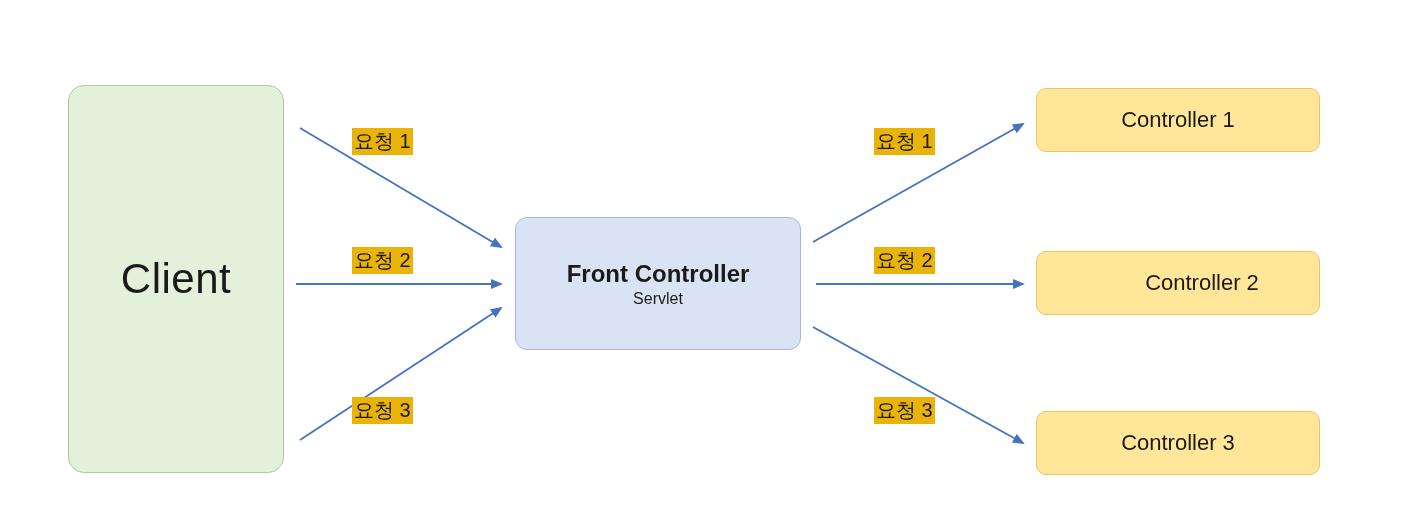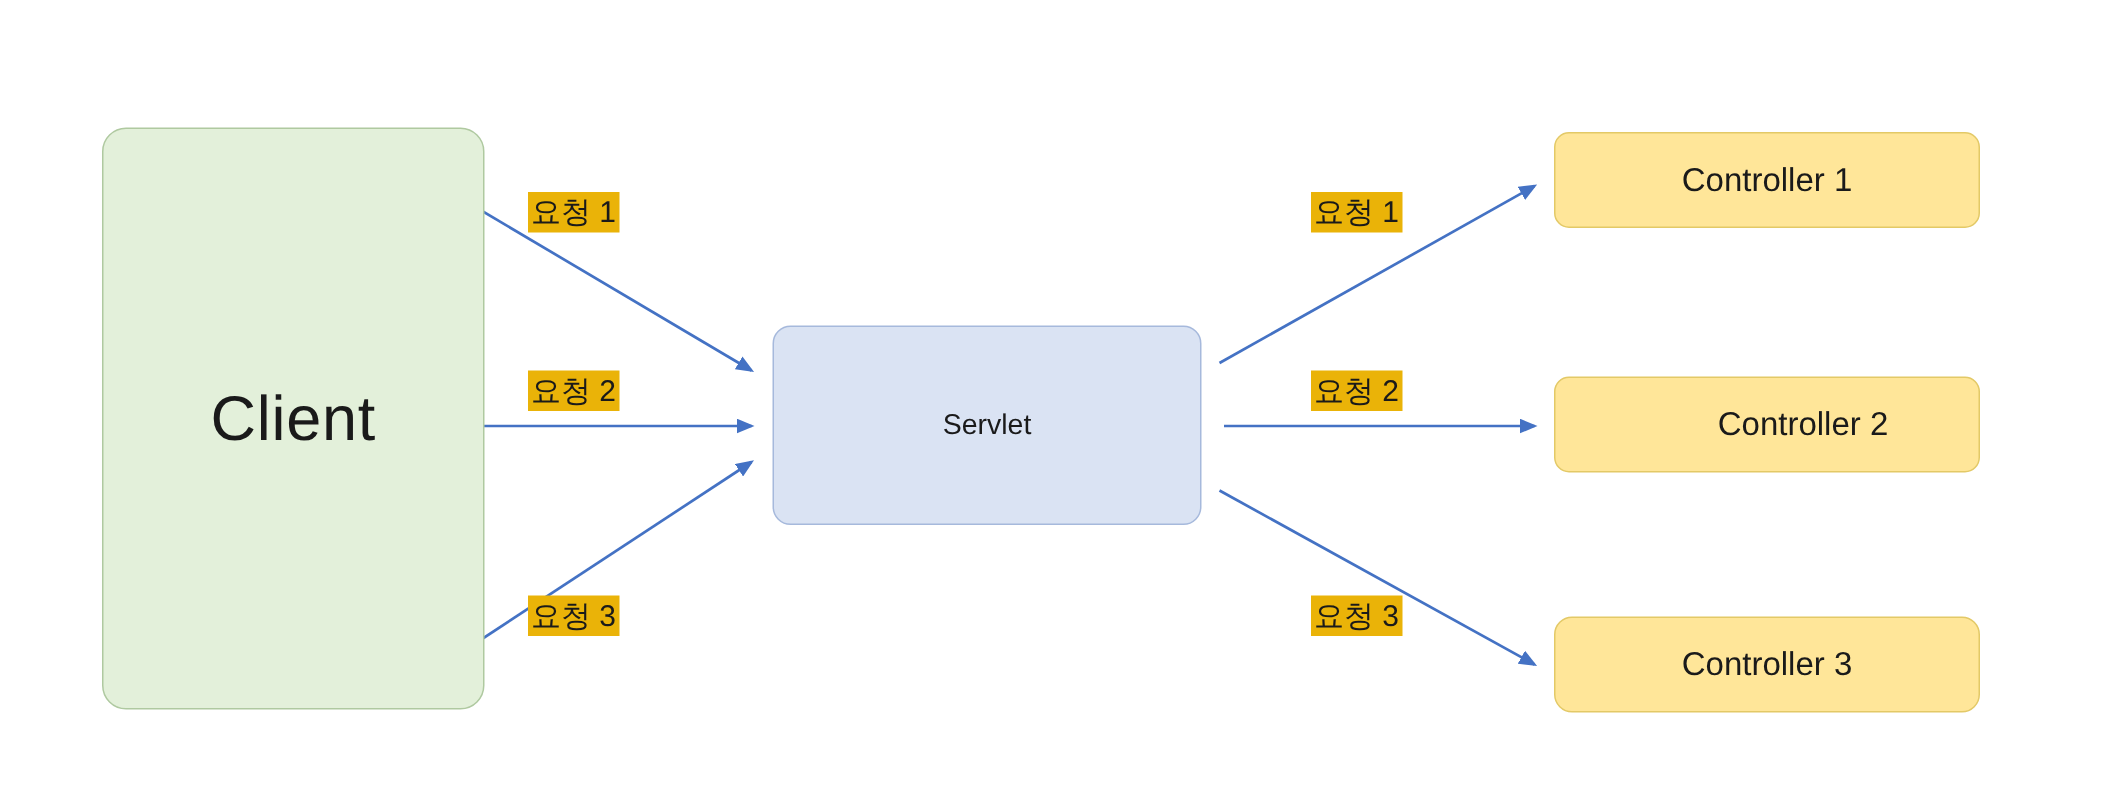--- a/index.html
+++ b/index.html
@@ -33,54 +33,54 @@
     position: absolute;
     box-sizing: border-box;
     display: flex;
     flex-direction: column;
     align-items: center;
     justify-content: center;
     text-align: center;
   }
   .client-box {
     left: 68px; top: 85px;
-    width: 255px; height: 388px;
+    width: 216px; height: 388px;
     background: var(--client-fill, #E3F0DA);
     border: 1px solid var(--client-border, #AFC9A0);
     border-radius: 16px;
     font-size: 42px;
     letter-spacing: 0.5px;
   }
   .front-box {
     left: 515px; top: 217px;
     width: 286px; height: 133px;
     background: var(--front-fill, #DAE3F3);
     border: 1px solid var(--front-border, #A6B9DC);
     border-radius: 12px;
   }
   .front-box .title {
     font-weight: bold;
     font-size: 24px;
     line-height: 1.25;
   }
   .front-box .subtitle {
-    font-size: 19px;
+    font-size: 16px;
     line-height: 1.25;
   }
   .controller-box {
     left: 1036px;
     width: 284px; height: 64px;
     background: var(--controller-fill, #FFE699);
     border: 1px solid var(--controller-border, #E3C967);
     border-radius: 10px;
     font-size: 22px;
   }
   .controller-1 { top: 88px; }
   .controller-2 { top: 251px; padding-left: 48px; }
-  .controller-3 { top: 411px; border-radius: 12px; }
+  .controller-3 { top: 411px; }
   .edge-label {
     position: absolute;
     font-size: 20px;
     white-space: nowrap;
     background: #eab308;
     padding: 0 2px;
   }
   .lbl-l1 { left: 352px; top: 128px; }
   .lbl-l2 { left: 352px; top: 247px; }
   .lbl-l3 { left: 352px; top: 397px; }
@@ -105,20 +105,21 @@
     <line x1="813" y1="242" x2="1023" y2="124" marker-end="url(#arrowhead)"></line>
     <line x1="816" y1="284" x2="1023" y2="284" marker-end="url(#arrowhead)"></line>
     <line x1="813" y1="327" x2="1023" y2="443" marker-end="url(#arrowhead)"></line>
   </svg>
 
   <div class="box client-box">
     <span>Client</span>
   </div>
 
   <div class="box front-box">
+    <span class="title">Front Controller</span>
     <span class="subtitle">Servlet</span>
   </div>
 
   <div class="box controller-box controller-1">
     <span>Controller 1</span>
   </div>
   <div class="box controller-box controller-2">
     <span>Controller 2</span>
   </div>
   <div class="box controller-box controller-3">

